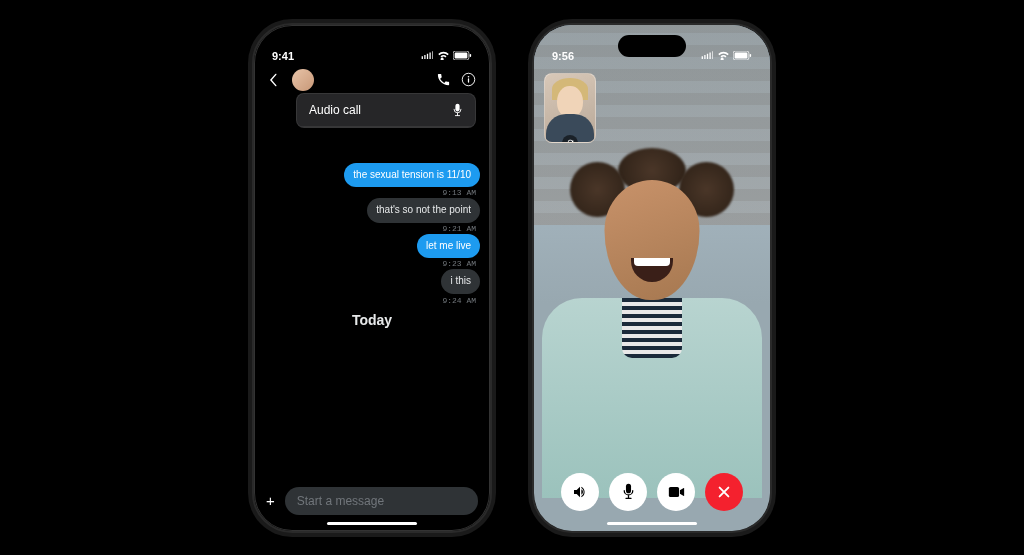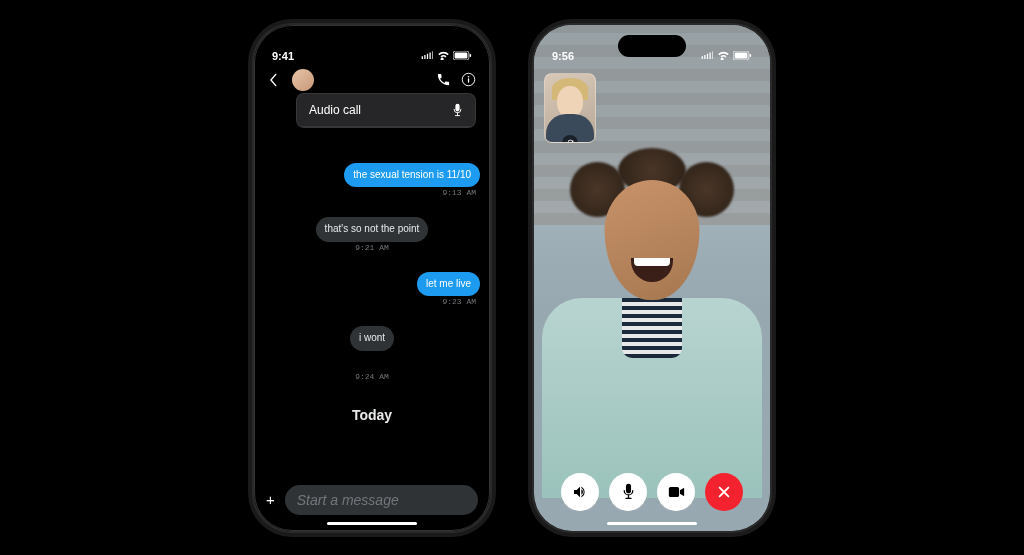--- a/index.html
+++ b/index.html
@@ -101,27 +101,27 @@
   color: #fff;
   cursor: pointer;
 }
 .call-menu-item:first-child { border-bottom: 1px solid rgba(255,255,255,0.08); }
 
 .messages {
   flex: 1;
   padding: 62px 10px 4px;
   display: flex;
   flex-direction: column;
-  gap: 20px;
+  gap: 1px;
   font-size: 10px;
   overflow: hidden;
 }
 .msg-row { display: flex; flex-direction: column; }
 .msg-row.sent { align-items: flex-end; }
-.msg-row.received { align-items: center; }
+.msg-row.received { align-items: flex-end; }
 .bubble {
   max-width: 78%;
   padding: 6px 9px;
   border-radius: 14px;
   line-height: 1.25;
 }
 .bubble.sent { background: #1d9bf0; color: #fff; }
 .bubble.received { background: #2f3336; color: #e7e9ea; }
 .timestamp { font-size: 8px; color: #71767b; margin-top: 1px; padding: 0 4px; font-family: Liberation Mono, monospace; }
 .date-divider { text-align: center; font-size: 14px; color: #e7e9ea; font-weight: 600; margin: 6px 0 3px; }
@@ -131,23 +131,22 @@
   align-items: center;
   padding: 6px 12px 16px;
   gap: 10px;
 }
 .plus-btn { color: #fff; font-size: 15px; cursor: pointer; }
 .composer-input {
   flex: 1;
   background: #2f3336;
   border-radius: 16px;
   padding: 7px 12px;
-  font-size: 14px;
+  font-size: 12px;
   color: #71767b;
-  font-style: italic;
 }
 
 
 .video-screen {
   position: absolute;
   top: 0; left: 0; right: 0; bottom: 0;
   background: linear-gradient(180deg,#8aa5b8 0%,#a8b8c2 25%,#98a8b0 55%);
   overflow: hidden;
 }
 .remote-face {
@@ -344,21 +343,21 @@
       </div>
       <div class="msg-row received">
         <div class="bubble received">that's so not the point</div>
         <div class="timestamp">9:21 AM</div>
       </div>
       <div class="msg-row sent">
         <div class="bubble sent">let me live</div>
         <div class="timestamp">9:23 AM</div>
       </div>
       <div class="msg-row received">
-        <div class="bubble received">i wont</div>
+        <div class="bubble received">i this</div>
       </div>
       <div class="msg-row received">
         <div class="timestamp">9:24 AM</div>
       </div>
       <div class="date-divider">Today</div>
     </div>
 
     <div class="composer">
       <span class="plus-btn">+</span>
       <div class="composer-input">Start a message</div>

